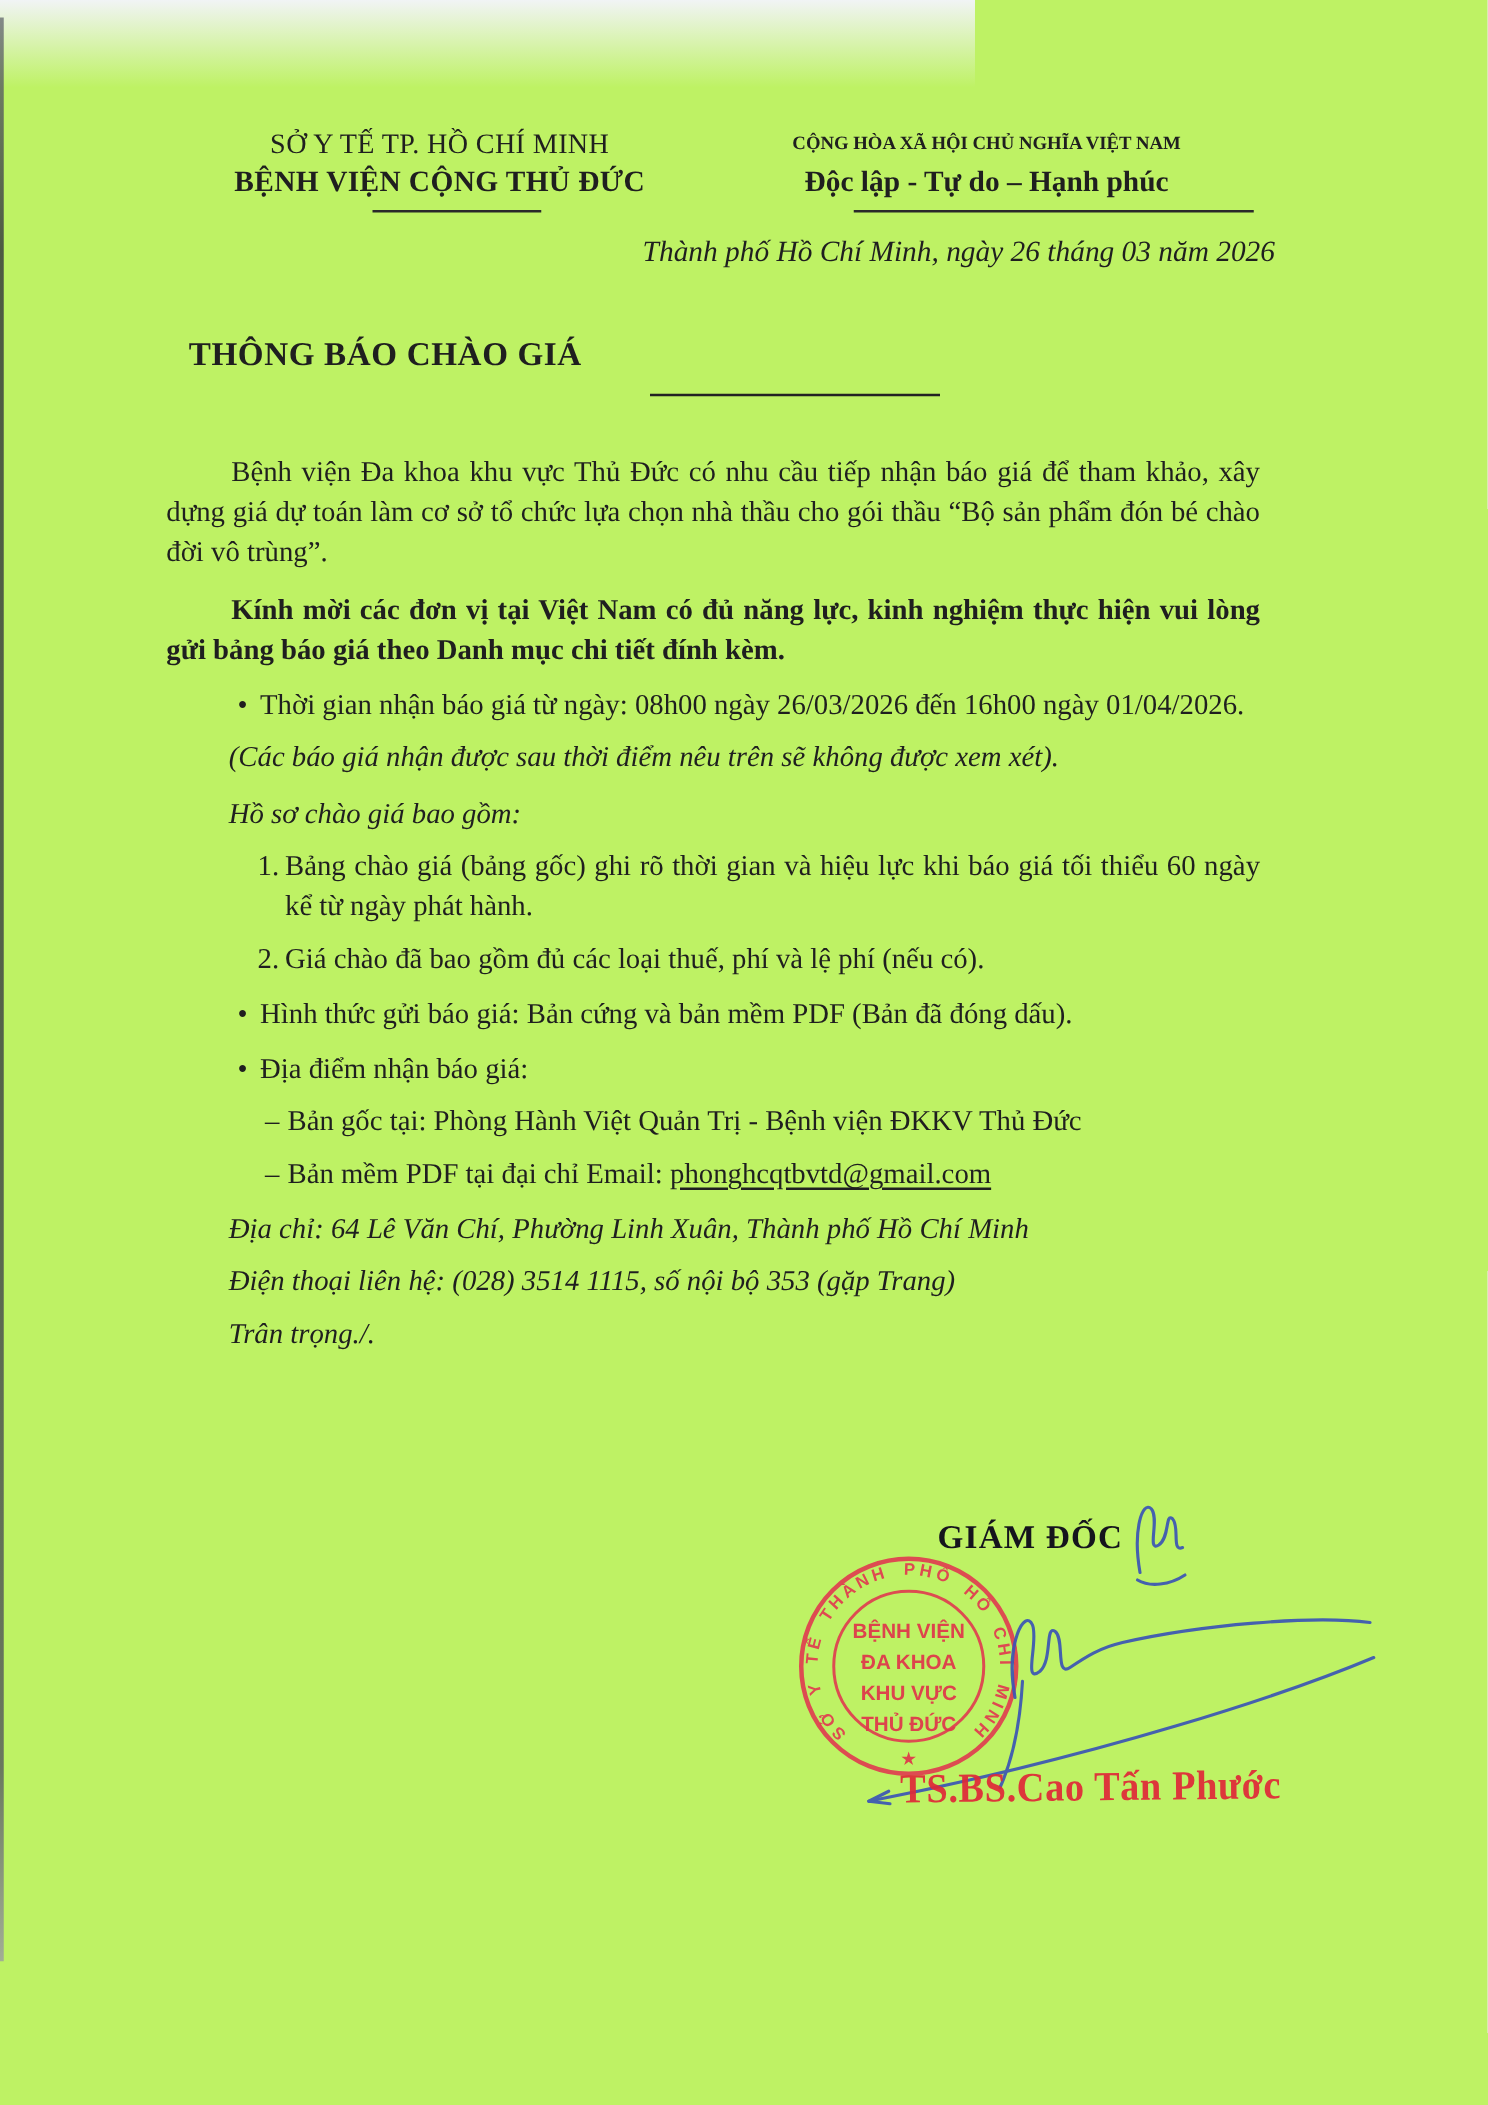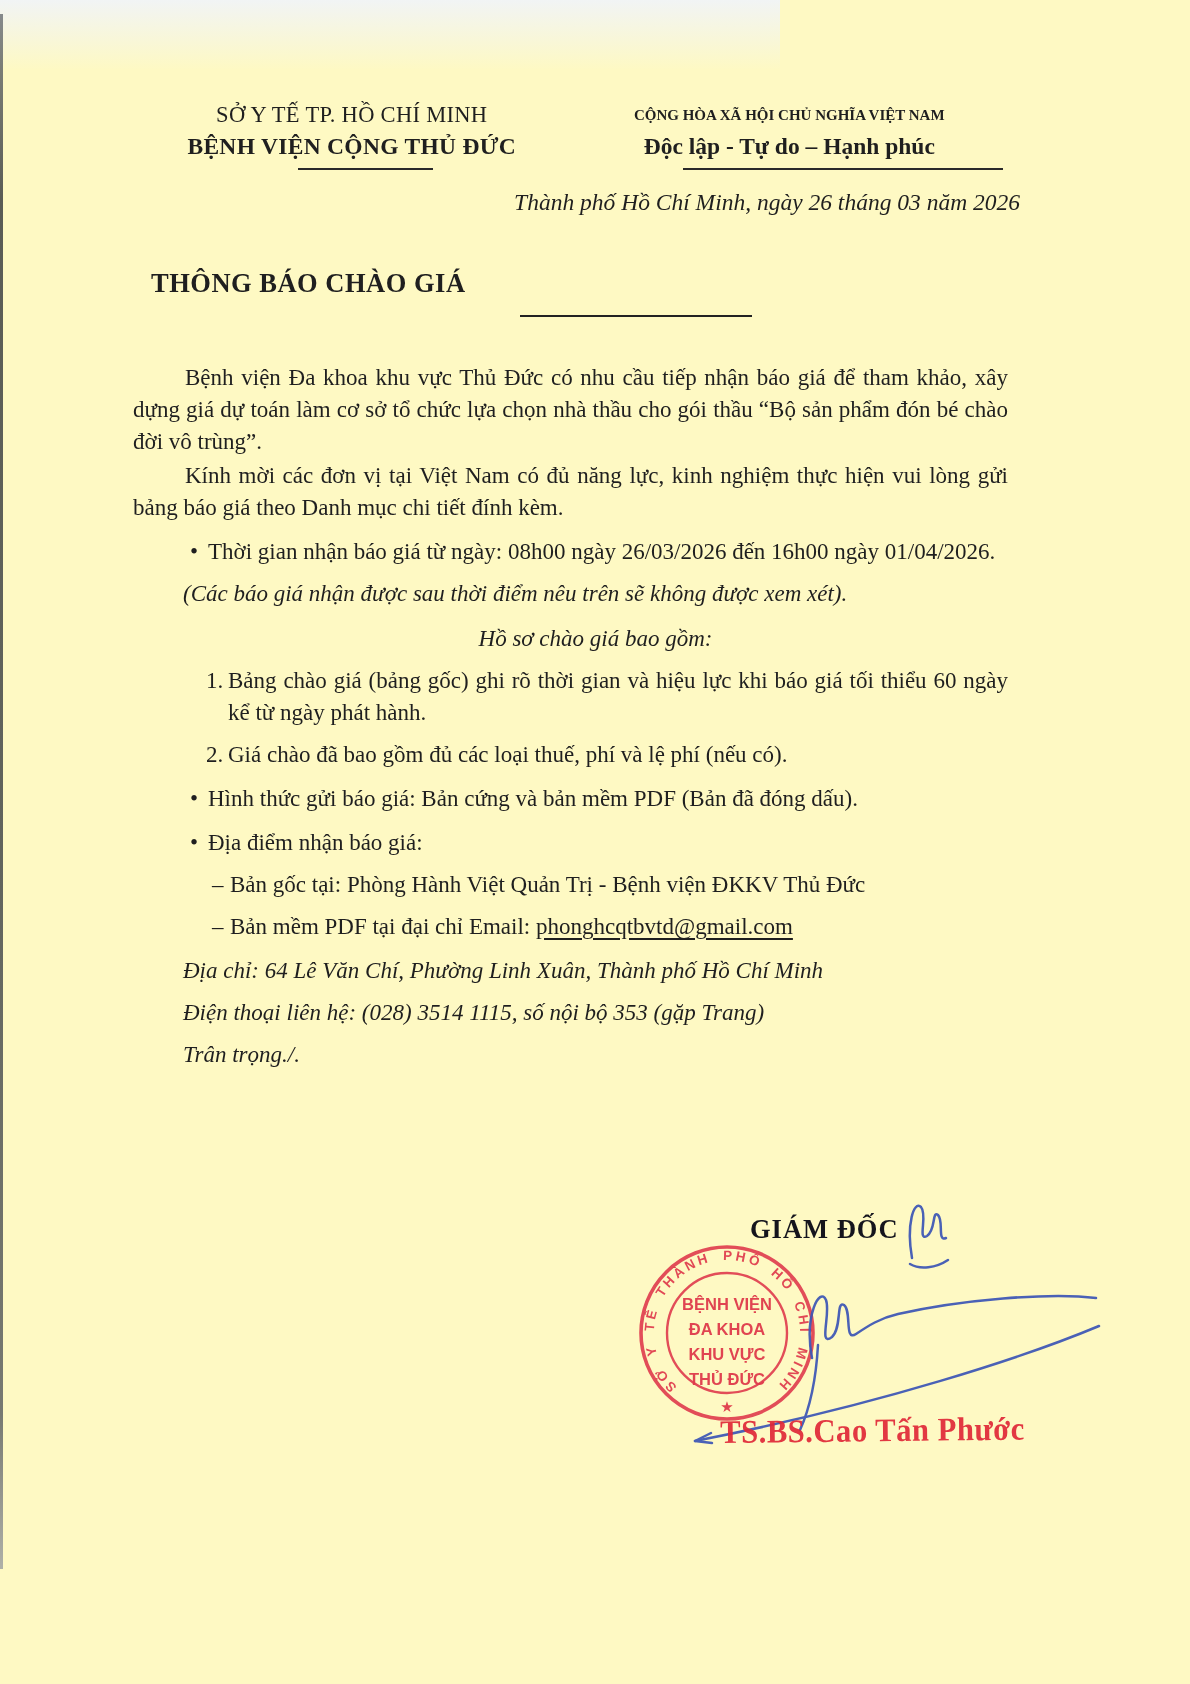--- a/index.html
+++ b/index.html
@@ -1,20 +1,20 @@
 <!DOCTYPE html>
 <html><head>
 <meta charset="utf-8">
 <style>
   html,body{margin:0;padding:0;background:#e9e9e9;}
   .page{
     position:relative;
     width:1190px;height:1684px;
     margin:0 auto;
-    background:#fef9c3;
+    background:#bef264;
     overflow:hidden;
     font-family:"Liberation Serif","DejaVu Serif",serif;
     color:#1f1f1f;
   }
   .scan-edge{position:absolute;left:0;top:14px;width:3px;height:1555px;
     background:linear-gradient(#6a6f73,#31353a 12%,#3a3f44 55%,#55595d 90%,#9b9ea1);opacity:.8;}
   .corner-shade{position:absolute;left:0;top:0;width:780px;height:70px;
     background:linear-gradient(#f1f4f5,rgba(255,255,255,0));pointer-events:none;}
   .content{padding:100px 182px 0 133px;}
 
@@ -34,33 +34,33 @@
   .title{margin-top:46px;font-size:26.5px;font-weight:bold;
     letter-spacing:.5px;line-height:36px;position:relative;left:18px;}
   .salutation{margin-top:12px;text-align:center;font-size:23.5px;font-weight:bold;
     line-height:32px;position:relative;left:23px;}
   .sub-rule{width:232px;border-top:2.5px solid #222;margin:14px 0 0 387px;}
 
   
   .par{font-size:23px;line-height:32px;text-align:justify;margin:0;}
   .indent{text-indent:52px;}
   .p1{margin-top:45px;}
-  .p2{margin-top:2px;}
+  .p2{margin-top:14px;font-weight:bold;}
   .li{display:flex;font-size:23px;line-height:32px;}
   .li .mk{flex:none;}
   .li .txt{flex:1;text-align:justify;}
   .li-bullet{margin:12px 0 0 57px;}
   .li-bullet .mk{width:18px;}
   .li-num{margin:10px 0 0 73px;}
   .li-num .mk{width:22px;}
   .li-dash{margin:10px 0 0 79px;}
   .li-dash .mk{width:18px;}
   .plain{font-size:23px;line-height:32px;margin:10px 0 0 50px;font-style:italic;}
   .note{margin-top:10px;}
-  .heading{margin-top:13px;text-align:center;}
+  .heading{margin-top:13px;}
   .mt12{margin-top:12px;}
   .email{text-decoration:underline;text-underline-offset:4px;}
 
   
   .sig-title{position:absolute;left:750px;top:1214px;font-size:26.5px;font-weight:bold;
     letter-spacing:1px;color:#15151d;}
   .stamp{position:absolute;left:636px;top:1242px;width:182px;height:182px;}
   .stamp text{font-family:"Liberation Sans","DejaVu Sans",sans-serif;font-weight:bold;}
   .ring-text{font-size:13.5px;letter-spacing:3px;word-spacing:5px;}
   .ctr{font-size:16.5px;text-anchor:middle;}

